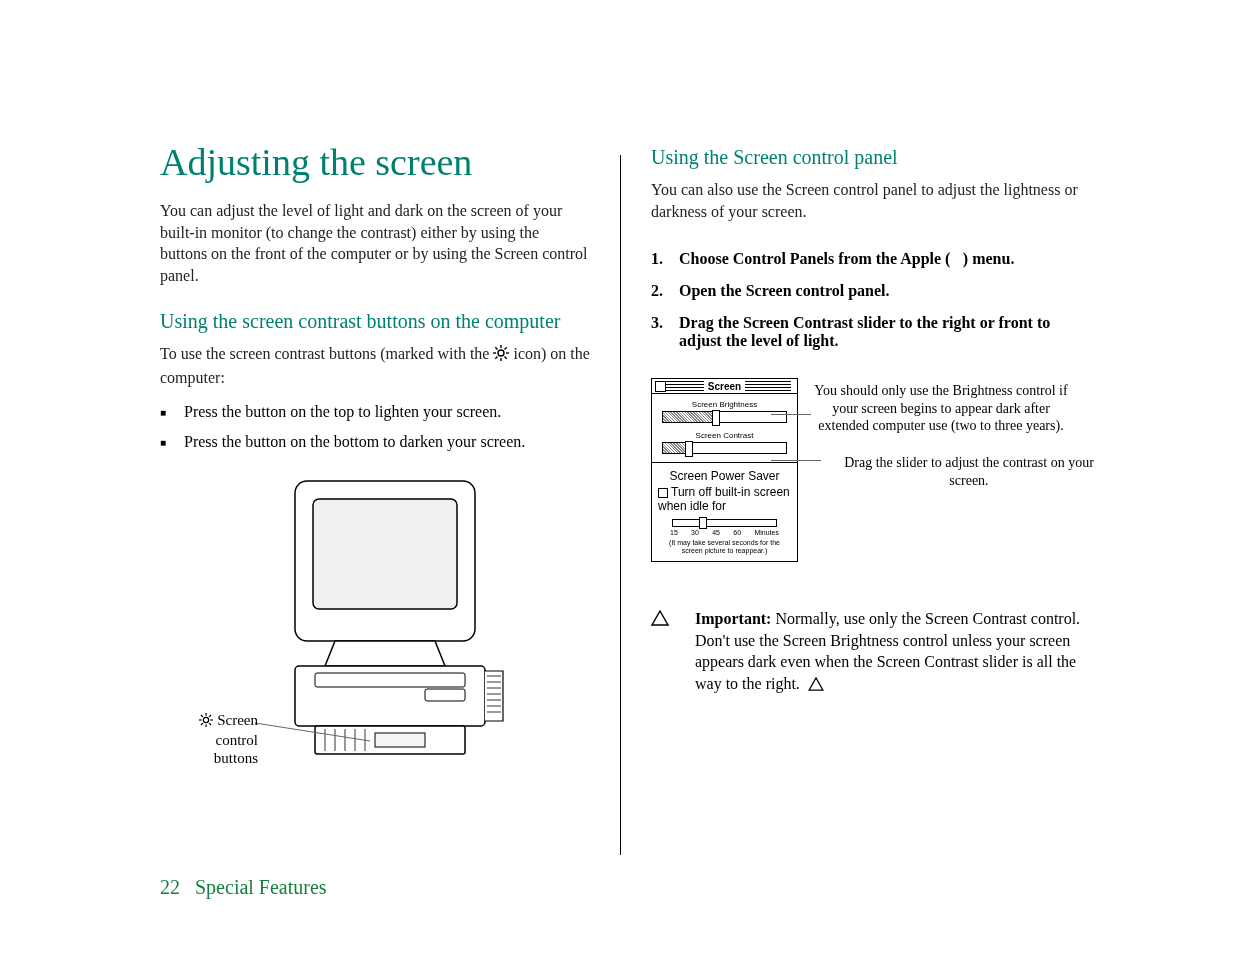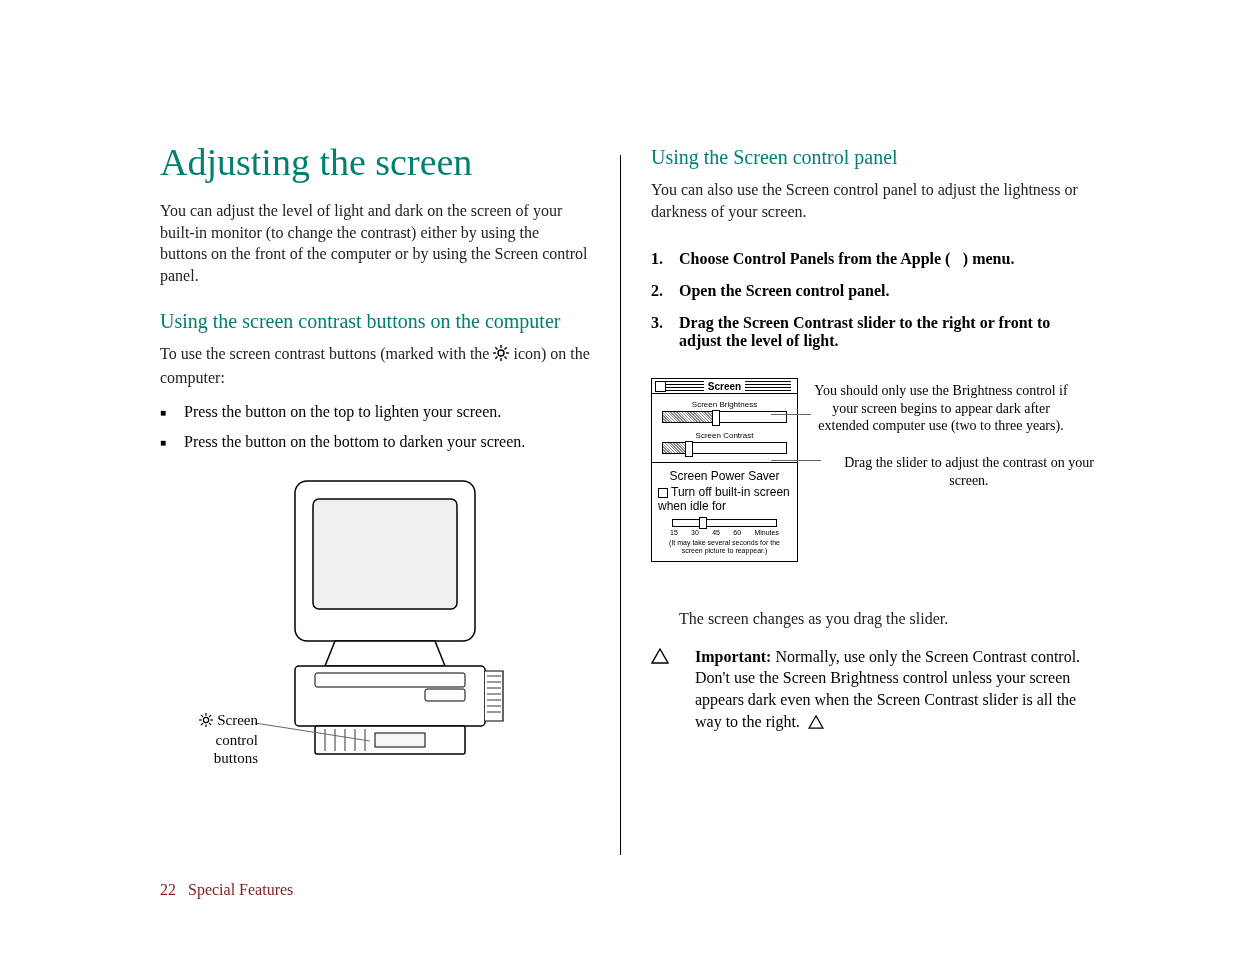--- a/index.html
+++ b/index.html
@@ -79,22 +79,22 @@
     content: "■";
     font-size: 10px;
     position: absolute;
     left: 0;
     top: 4px;
   }
   .footer {
     position: absolute;
     bottom: 55px;
     left: 160px;
-    font-size: 16px;
-    color: #7f1d1d;
+    font-size: 20px;
+    color: #15803d;
   }
   .computer-fig {
     text-align: center;
     margin-top: 20px;
     position: relative;
   }
   .fig-label {
     position: absolute;
     left: 8px;
     top: 240px;
@@ -372,21 +372,20 @@
           </div>
           <div class="panel-note">(It may take several seconds for the screen picture to reappear.)</div>
         </div>
       </div>
       <div class="leader" style="left:120px;top:36px;width:40px"></div>
       <div class="callout a">You should only use the Brightness control if your screen begins to appear dark after extended computer use (two to three years).</div>
       <div class="leader" style="left:120px;top:82px;width:50px"></div>
       <div class="callout b">Drag the slider to adjust the contrast on your screen.</div>
     </div>
 
-    <p class="indent-p">The screen changes as you drag the slider.</p>
 
     <div class="important">
       <div class="tri"><svg width="18" height="16" viewBox="0 0 18 16">
             <path d="M9 1 L17 15 L1 15 Z" fill="none" stroke="#000" stroke-width="1.4"></path>
           </svg></div>
       <div>
         <strong>Important:</strong><span>  Normally, use only the Screen Contrast control. Don't use the Screen Brightness control unless your screen appears dark even when the Screen Contrast slider is all the way to the right.  </span><span class="endtri"><svg width="16" height="14" viewBox="0 0 18 16">
               <path d="M9 1 L17 15 L1 15 Z" fill="none" stroke="#000" stroke-width="1.4"></path>
             </svg></span>
       </div>

